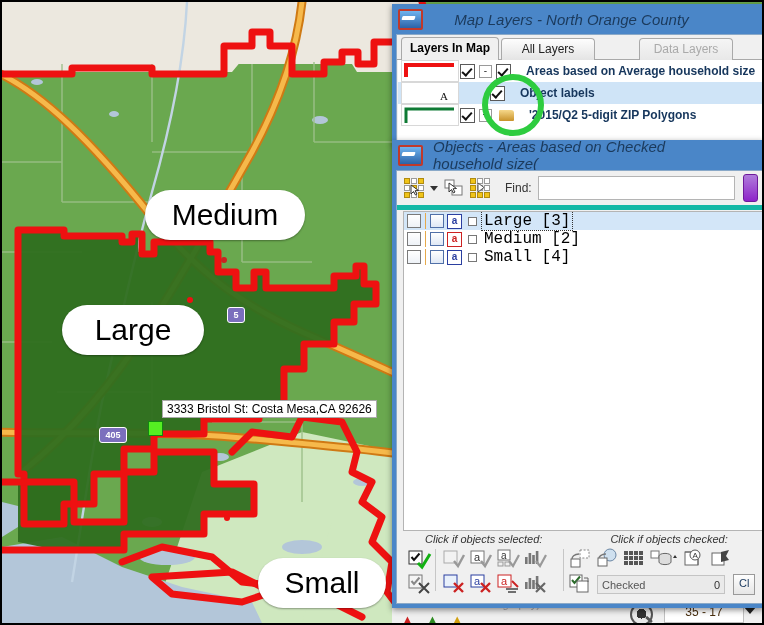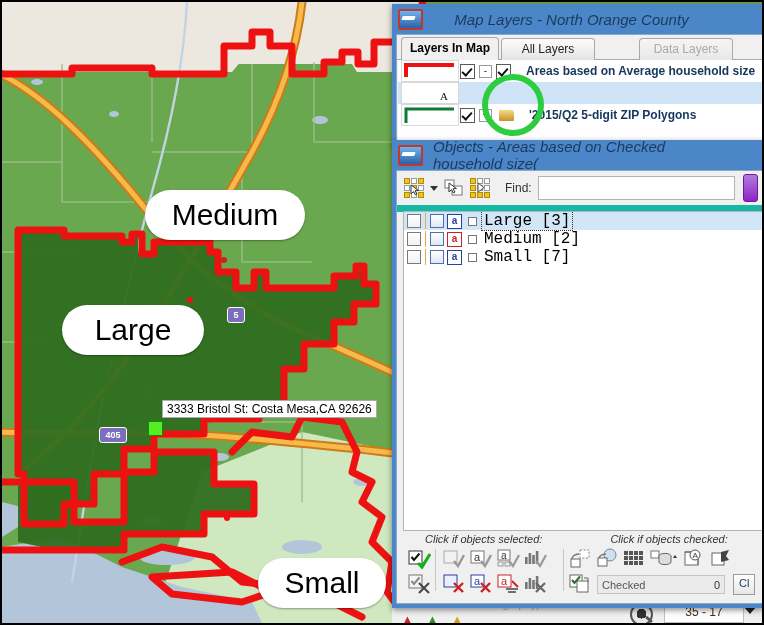--- a/index.html
+++ b/index.html
@@ -117,21 +117,21 @@
     pointer-events:none;z-index:40;
   }
 
   
   #objects-win{left:392px;top:140px;width:372px;height:468px;}
   #objects-win .win-body{
     position:absolute;left:4px;top:30px;right:0;bottom:4px;
     background:#f0f0f0;border:1px solid #8aa9c8;border-right:none;
   }
   .obj-toolbar{height:34px;display:flex;align-items:center;padding:0 6px;
-    position:relative;border-bottom:7px solid #14b8a6;}
+    position:relative;border-bottom:5px solid #14b8a6;}
   .tb-ico{width:22px;height:22px;margin-right:4px;position:relative;flex:0 0 auto;}
   .grid-ico{width:20px;height:20px;display:grid;grid-template-columns:repeat(3,1fr);
     grid-template-rows:repeat(3,1fr);gap:1px;}
   .grid-ico i{background:#f0c419;border:1px solid #b08b10;display:block;}
   .grid-ico i.w{background:#ffffff;border-color:#9a9a9a;}
   .caret{width:0;height:0;border-left:4px solid transparent;border-right:4px solid transparent;
     border-top:5px solid #333;margin:0 5px 0 1px;flex:0 0 auto;}
   .find-lbl{font-size:12px;color:#333;margin:0 6px 0 10px;}
   .find-box{flex:1 1 auto;height:20px;background:#fff;border:1px solid #b4b4b4;max-width:196px;}
   .purple-btn{
@@ -343,20 +343,24 @@
         </div>
 
         <div class="layer-row sel">
           <div class="swatch">
             <svg width="56" height="20">
               <rect x="1" y="1" width="54" height="18" fill="#ffffff"></rect>
               <path d="M1,16 C12,5 40,4 55,14" stroke="#ffffff" stroke-width="3" fill="none"></path>
               <text x="38" y="17" font-size="11" font-family="Liberation Serif, serif" fill="#111">A</text>
             </svg>
           </div>
+          <div class="lrow-inner" style="margin-left:92px;">
+            <div class="cb on"></div>
+            <div class="layer-text">Object labels</div>
+          </div>
         </div>
 
         <div class="layer-row">
           <div class="swatch">
             <svg width="56" height="20">
                 <path d="M4,18 L4,4 L52,4" stroke="#0e7a34" stroke-width="3" fill="none"></path>
               </svg>
           </div>
           <div class="lrow-inner">
             <div class="cb on"></div>
@@ -445,21 +449,21 @@
           <div class="tiny-sq"></div>
           <div class="obj-name">Medium [2]</div>
         </div>
 
         <div class="obj-row">
           <div class="ocb"></div>
           <div class="vsep"></div>
           <div class="ocb2"></div>
           <div class="abox">a</div>
           <div class="tiny-sq"></div>
-          <div class="obj-name">Small  [7]</div>
+          <div class="obj-name">Small  [4]</div>
         </div>
 
       </div>
 
       <div class="obj-bottom">
         <div class="bt-hdrs">
           <div class="bt-hdr" id="bt-hdr-a">Click if objects selected:</div>
           <div class="bt-hdr" id="bt-hdr-b">Click if objects checked:</div>
         </div>
 

